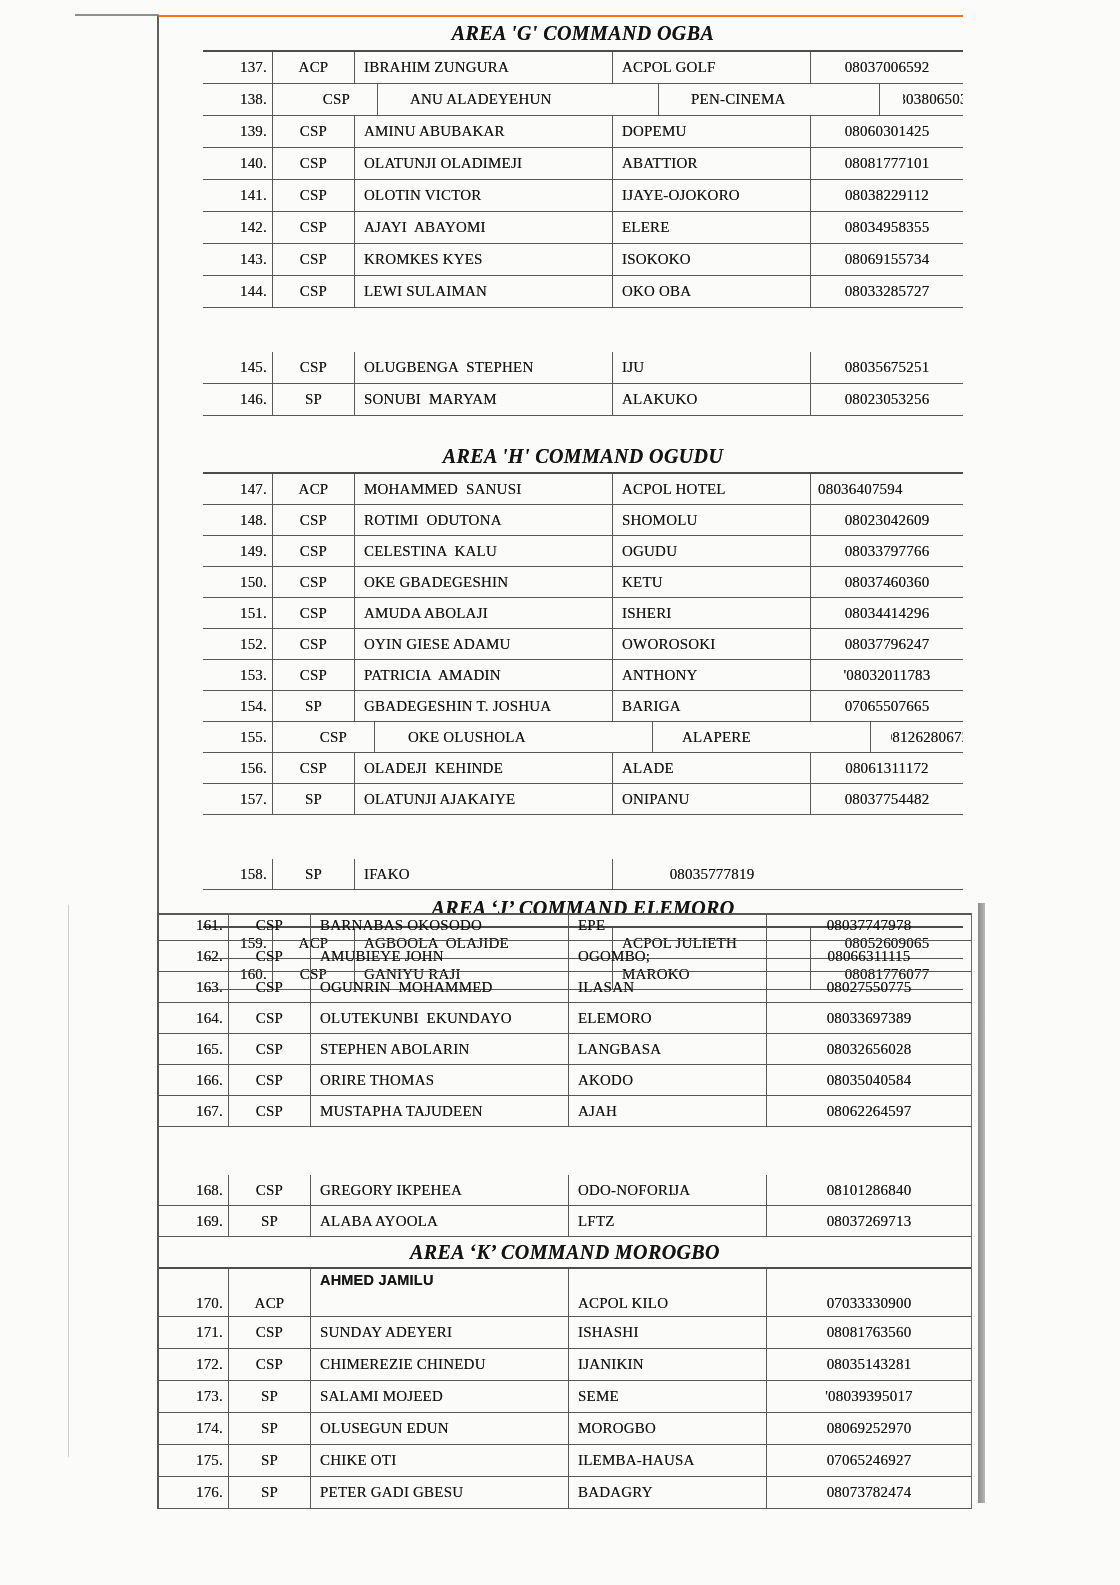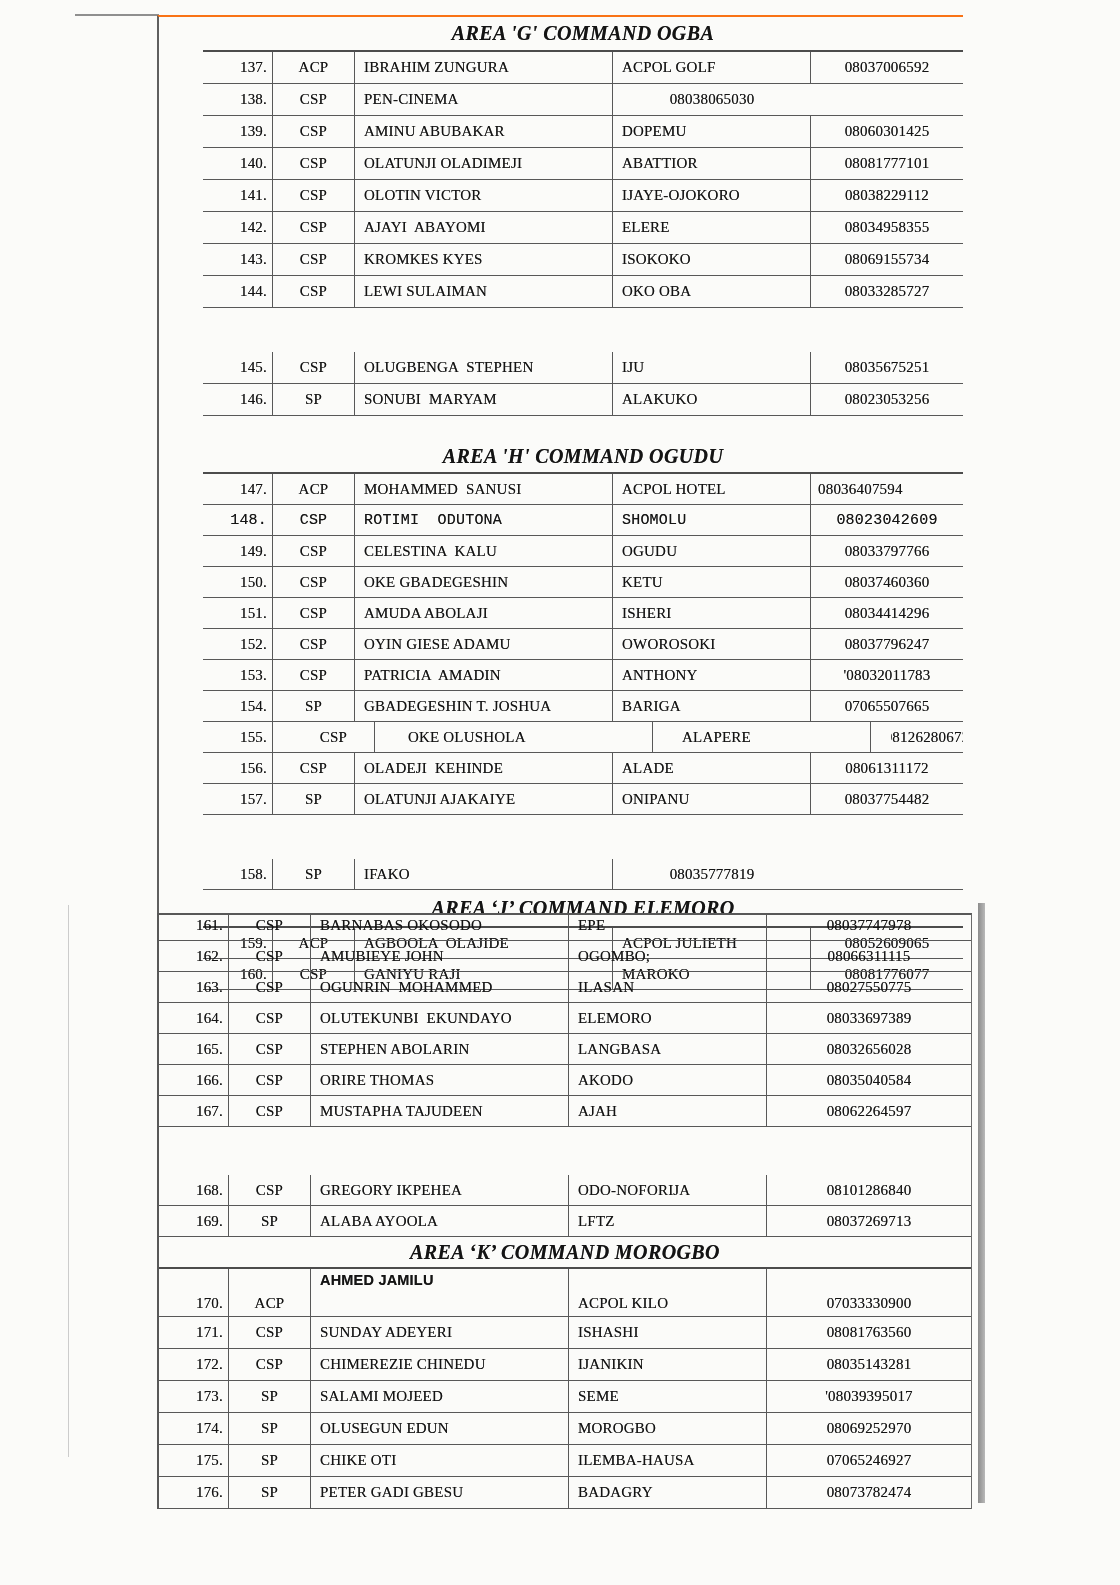--- a/index.html
+++ b/index.html
@@ -90,23 +90,24 @@
   <div class="overhang"></div>
   <div class="scan-table upper" id="table-0">
       <div class="title-row" style="height: 35px;">AREA 'G' COMMAND OGBA</div>
       <div class="row" style="height: 32px;">
         <div class="c no">137.</div>
         <div class="c rank">ACP</div>
         <div class="c name">IBRAHIM ZUNGURA</div>
         <div class="c loc">ACPOL GOLF</div>
         <div class="c phone">08037006592</div>
       </div>
-      <div class="row" style="height: 32px;">
+      <div class="row" style="height: 32px; gap: 23px;">
         <div class="c no">138.</div>
         <div class="c rank">CSP</div>
+        <div class="c name">ANU ALADEYEHUN</div>
         <div class="c loc">PEN-CINEMA</div>
         <div class="c phone">08038065030</div>
       </div>
       <div class="row" style="height: 32px;">
         <div class="c no">139.</div>
         <div class="c rank">CSP</div>
         <div class="c name">AMINU ABUBAKAR</div>
         <div class="c loc">DOPEMU</div>
         <div class="c phone">08060301425</div>
       </div>
@@ -160,21 +161,21 @@
         <div class="c phone">08023053256</div>
       </div>
       <div class="title-row gap-above" style="height: 58px;">AREA 'H' COMMAND OGUDU</div>
       <div class="row" style="height: 31px;">
         <div class="c no">147.</div>
         <div class="c rank">ACP</div>
         <div class="c name">MOHAMMED  SANUSI</div>
         <div class="c loc">ACPOL HOTEL</div>
         <div class="c phone left">08036407594</div>
       </div>
-      <div class="row" style="height: 31px; font-family: Liberation Mono, monospace;">
+      <div class="row" style="height: 31px;">
         <div class="c no">148.</div>
         <div class="c rank">CSP</div>
         <div class="c name">ROTIMI  ODUTONA</div>
         <div class="c loc">SHOMOLU</div>
         <div class="c phone">08023042609</div>
       </div>
       <div class="row" style="height: 31px;">
         <div class="c no">149.</div>
         <div class="c rank">CSP</div>
         <div class="c name">CELESTINA  KALU</div>

